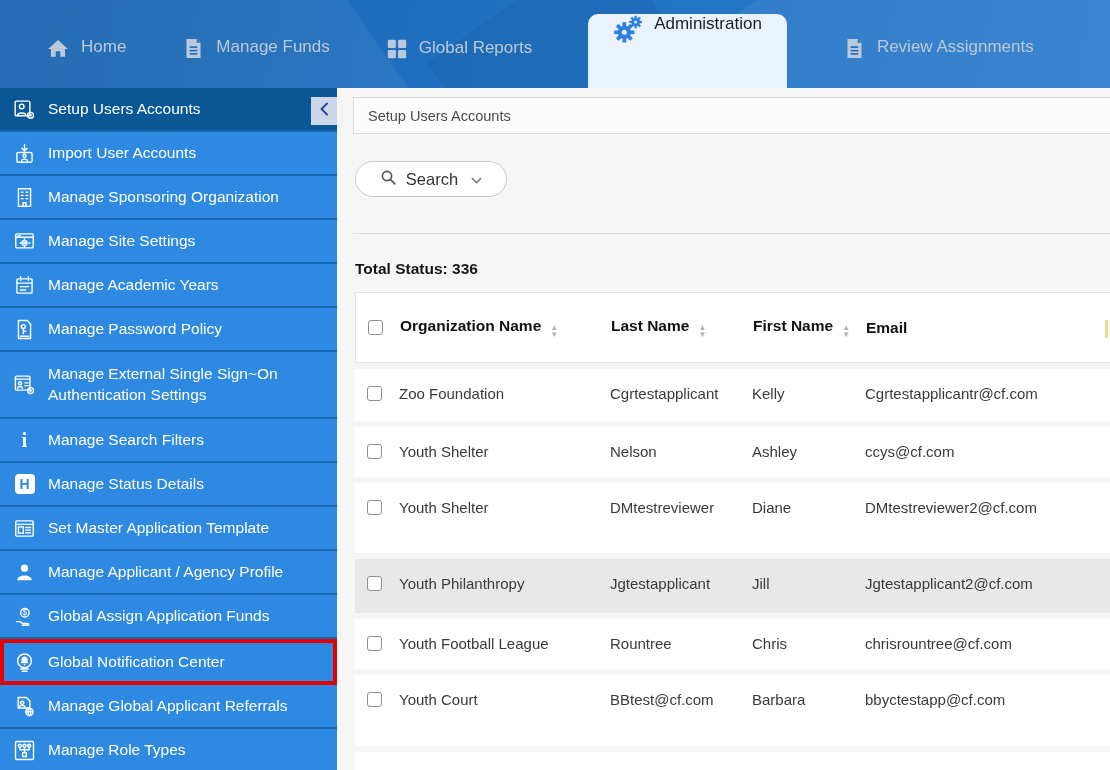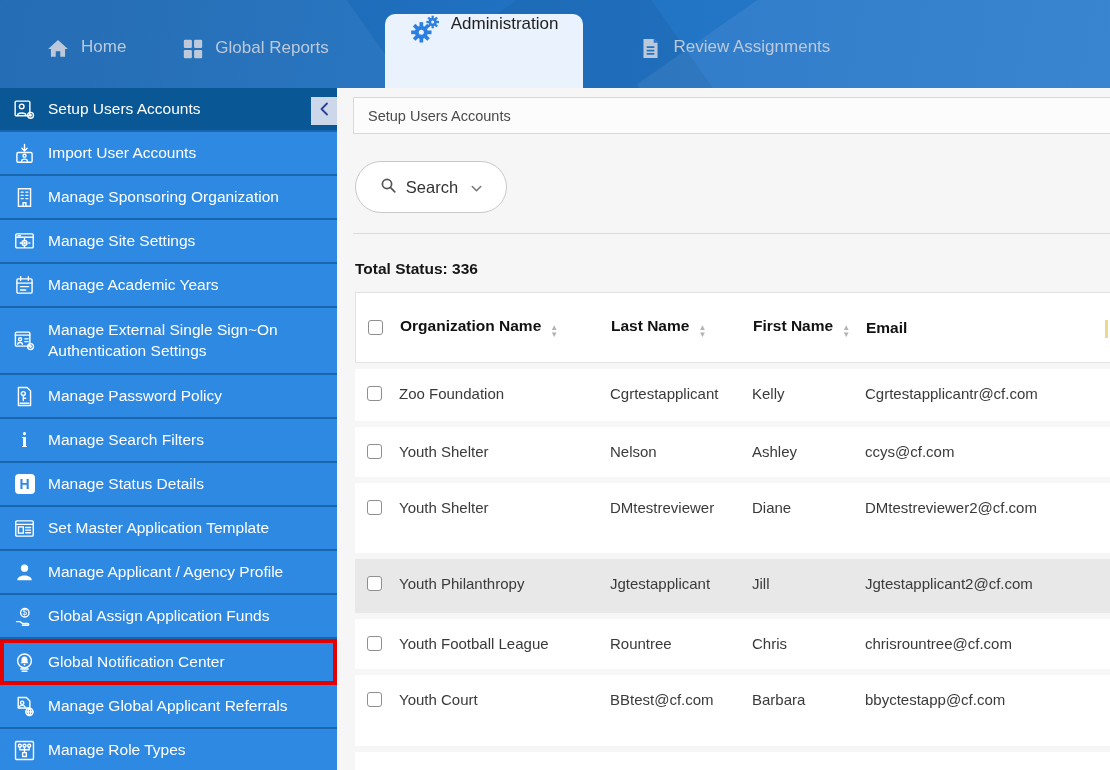--- a/index.html
+++ b/index.html
@@ -38,21 +38,21 @@
   .h-badge { width:20px; height:20px; background:#fff; color:#2e89e2; font-weight:bold;
     border-radius:4px; display:flex; align-items:center; justify-content:center; font-size:14px; }
   .info-glyph { font-family:"Liberation Serif", serif; font-weight:bold; font-size:21px; line-height:20px; }
 
   
   .content { position:absolute; left:337px; top:88px; width:773px; height:682px;
     background:#f6f6f6; }
   .breadcrumb { position:absolute; left:16px; top:9px; right:-2px; height:37px;
     background:#fcfcfc; border:1px solid #d8d8d8; display:flex; align-items:center;
     padding-left:14px; font-size:14.5px; color:#4a4a4a; }
-  .search-btn { position:absolute; left:18px; top:73px; width:152px; height:52px;
+  .search-btn { position:absolute; left:18px; top:73px; width:152px; height:36px;
     background:#fff; border:1px solid #c9c9c9; border-radius:26px; display:flex;
     align-items:center; justify-content:center; gap:9px; font-size:16.5px; color:#333;
     cursor:pointer;text-align:center; }
   .hr { position:absolute; left:16px; right:0; top:145px; border-top:1px solid #dcdcdc; }
   .total { position:absolute; left:18px; top:172px; font-size:15.5px; font-weight:bold; color:#161616; }
 
   .table { position:absolute; left:18px; top:204px; right:-2px; }
   .thead { position:relative; height:71px; background:#fff; border:1px solid #e2e2e2;
     display:grid; grid-template-columns:32px 211px 142px 113px 1fr; align-items:center;
     padding-left:12px; font-size:15.5px; font-weight:bold; color:#111; }
@@ -83,20 +83,30 @@
 
     <div class="tab">
       <span class="ic">
         <svg width="24" height="24" viewBox="0 0 18 18">
             <path fill="#bdc9da" d="M9 2.2 16.4 9h-2.1v5.8h-3.6V10.6H7.3v4.2H3.7V9H1.6z"></path>
           </svg>
       </span>
       <span>Home</span>
     </div>
 
+    <div class="tab">
+      <span class="ic">
+        <svg width="23" height="23" viewBox="0 0 18 18">
+            <path fill="#bdc9da" d="M3.5 1.5h8l3 3v12h-11z"></path>
+            <path fill="#2173c4" d="M11.5 1.5l3 3h-3z"></path>
+            <path stroke="#2173c4" stroke-width="1.4" d="M6 8h6M6 10.6h6M6 13.2h6"></path>
+          </svg>
+      </span>
+      <span>Manage Funds</span>
+    </div>
 
     <div class="tab">
       <span class="ic">
         <svg width="22" height="22" viewBox="0 0 18 18" fill="#bdc9da">
             <rect x="1.5" y="1.5" width="6.6" height="6.6" rx="1"></rect>
             <rect x="9.9" y="1.5" width="6.6" height="6.6" rx="1"></rect>
             <rect x="1.5" y="9.9" width="6.6" height="6.6" rx="1"></rect>
             <rect x="9.9" y="9.9" width="6.6" height="6.6" rx="1"></rect>
           </svg>
       </span>
@@ -204,43 +214,43 @@
   <div class="side-item">
     <span class="ic">
       <svg width="21" height="21" viewBox="0 0 18 18" fill="none" stroke="#fff" stroke-width="1.2" stroke-linecap="round">
           <rect x="2.5" y="3.3" width="13" height="12.2" rx="1"></rect>
           <path d="M5.7 1.4v3.2M12.3 1.4v3.2M2.5 7h13M5.5 10h7M5.5 12.8h4.5"></path>
         </svg>
     </span>
     <span>Manage Academic Years</span>
   </div>
 
+  <div class="side-item">
+    <span class="ic">
+      <svg width="21" height="21" viewBox="0 0 18 18" fill="none" stroke="#fff" stroke-width="1.2" stroke-linecap="round" stroke-linejoin="round">
+          <path d="M3.8 1.3h7.4l3 3v12.4H3.8z"></path>
+          <circle cx="8" cy="6.5" r="1.7"></circle>
+          <path d="M8 8.2v4.2M8 10.5h2M5.3 14.8h7.4"></path>
+        </svg>
+    </span>
+    <span>Manage Password Policy</span>
+  </div>
+
   <div class="side-item tall">
     <span class="ic">
       <svg width="21" height="21" viewBox="0 0 18 18" fill="none" stroke="#fff" stroke-width="1.2" stroke-linecap="round">
           <rect x="1.2" y="1.8" width="12.4" height="12" rx="1"></rect>
           <path d="M1.2 4.4h12.4"></path>
           <circle cx="5.2" cy="8" r="1.3"></circle>
           <path d="M3.2 12.3c0-2.2 4-2.2 4 0M9.3 7.6h2.8M9.3 10h2.8"></path>
           <circle cx="14.2" cy="14.2" r="2.5"></circle>
           <circle cx="14.2" cy="14.2" r="0.6"></circle>
         </svg>
     </span>
     <span>Manage External Single Sign~On Authentication Settings</span>
-  </div>
-
-  <div class="side-item">
-    <span class="ic">
-      <svg width="21" height="21" viewBox="0 0 18 18" fill="none" stroke="#fff" stroke-width="1.2" stroke-linecap="round" stroke-linejoin="round">
-          <path d="M3.8 1.3h7.4l3 3v12.4H3.8z"></path>
-          <circle cx="8" cy="6.5" r="1.7"></circle>
-          <path d="M8 8.2v4.2M8 10.5h2M5.3 14.8h7.4"></path>
-        </svg>
-    </span>
-    <span>Manage Password Policy</span>
   </div>
 
   <div class="side-item">
     <span class="ic info-glyph">i</span>
     <span>Manage Search Filters</span>
   </div>
 
   <div class="side-item">
     <span class="ic">
         <span class="h-badge">H</span>

